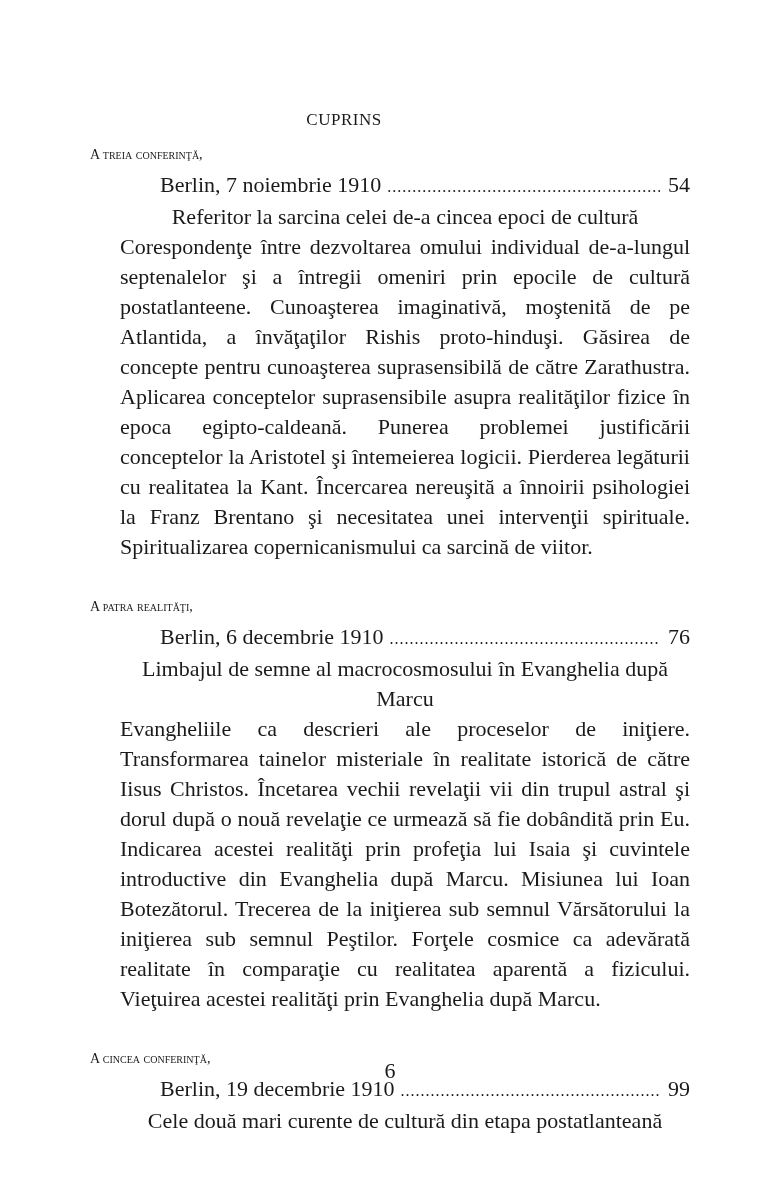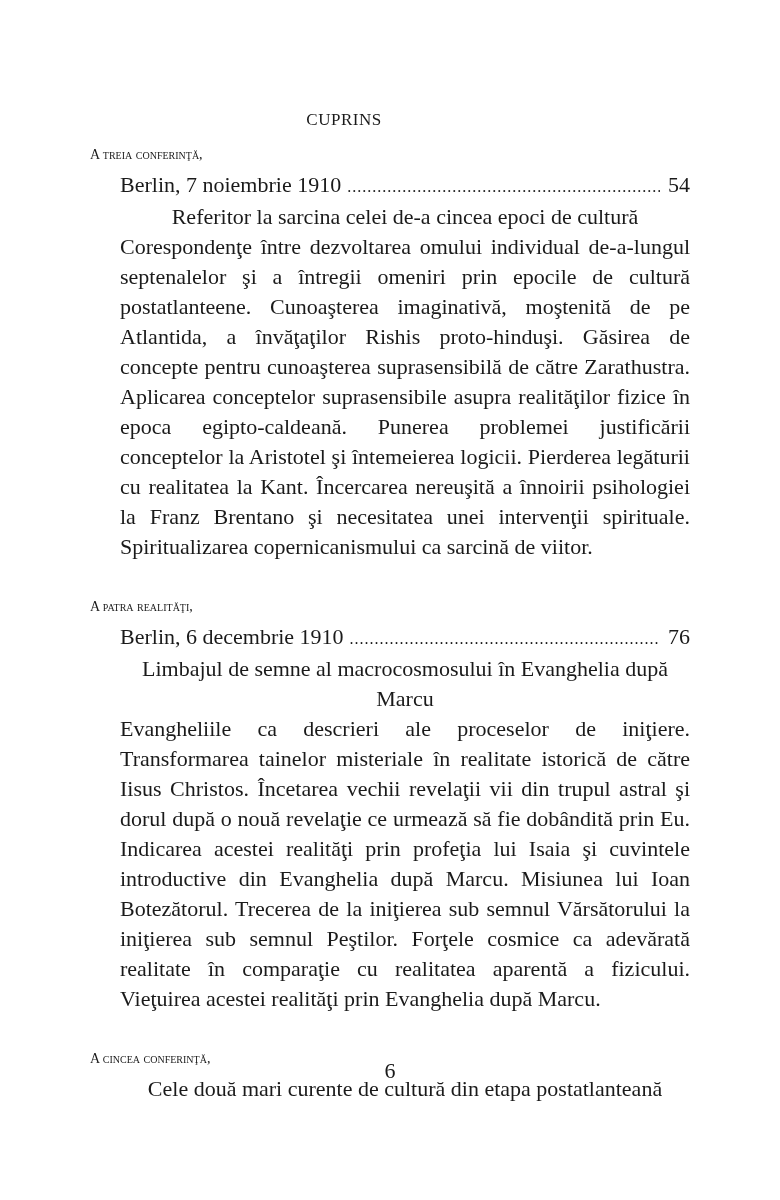--- a/index.html
+++ b/index.html
@@ -5,21 +5,21 @@
     html, body { margin: 0; padding: 0; background: #ffffff; }
     body { width: 780px; height: 1200px; position: relative; overflow: hidden;
       font-family: "Liberation Serif", "DejaVu Serif", serif; color: #1a1a1a; }
     .page-title { position: absolute; top: 110px; left: 0; width: 688px; text-align: center;
       font-size: 17px; letter-spacing: 0.5px; }
     .toc { position: absolute; top: 140px; left: 90px; width: 600px; }
     .section { margin-bottom: 30px; }
     .lecture-heading { font-size: 14px; line-height: 30px; font-variant: small-caps; height: 30px; }
     .entry { margin-left: 30px; font-size: 22px; line-height: 30px; }
     .date-line { display: flex; align-items: baseline; }
-    .date-line .date { white-space: nowrap; }
+    .date-line .date { white-space: nowrap; margin-left: 40px; }
     .date-line .leader { flex: 1; overflow: hidden; white-space: nowrap; margin: 0 8px 0 6px; letter-spacing: 1px; font-size: 16px; }
     .date-line .leader::after { content: "........................................................................................................................................"; }
     .date-line .page { white-space: nowrap; }
     .subtitle { text-align: center; }
     .summary { text-align: justify; }
     .page-number { position: absolute; top: 1058px; left: 0; width: 780px; text-align: center; font-size: 22px; }
   </style>
 </head>
 <body>
 
@@ -48,18 +48,23 @@
         <span class="page">76</span>
       </div>
       <div class="subtitle">Limbajul de semne al macrocosmosului în Evanghelia după Marcu</div>
       <div class="summary">Evangheliile ca descrieri ale proceselor de iniţiere. Transformarea tainelor misteriale în realitate istorică de către Iisus Christos. Încetarea vechii revelaţii vii din trupul astral şi dorul după o nouă revelaţie ce urmează să fie dobândită prin Eu. Indicarea acestei realităţi prin profeţia lui Isaia şi cuvintele introductive din Evanghelia după Marcu. Misiunea lui Ioan Botezătorul. Trecerea de la iniţierea sub semnul Vărsătorului la iniţierea sub semnul Peştilor. Forţele cosmice ca adevărată realitate în comparaţie cu realitatea aparentă a fizicului. Vieţuirea acestei realităţi prin Evanghelia după Marcu.</div>
     </div>
   </div>
 
   <div class="section">
     <div class="lecture-heading">A cincea conferinţă,</div>
     <div class="entry">
+      <div class="date-line">
+        <span class="date">Berlin, 19 decembrie 1910</span>
+        <span class="leader"></span>
+        <span class="page">99</span>
+      </div>
       <div class="subtitle">Cele două mari curente de cultură din etapa postatlanteană</div>
     </div>
   </div>
 </div>
 
 <div class="page-number">6</div>
 
 </body></html>

